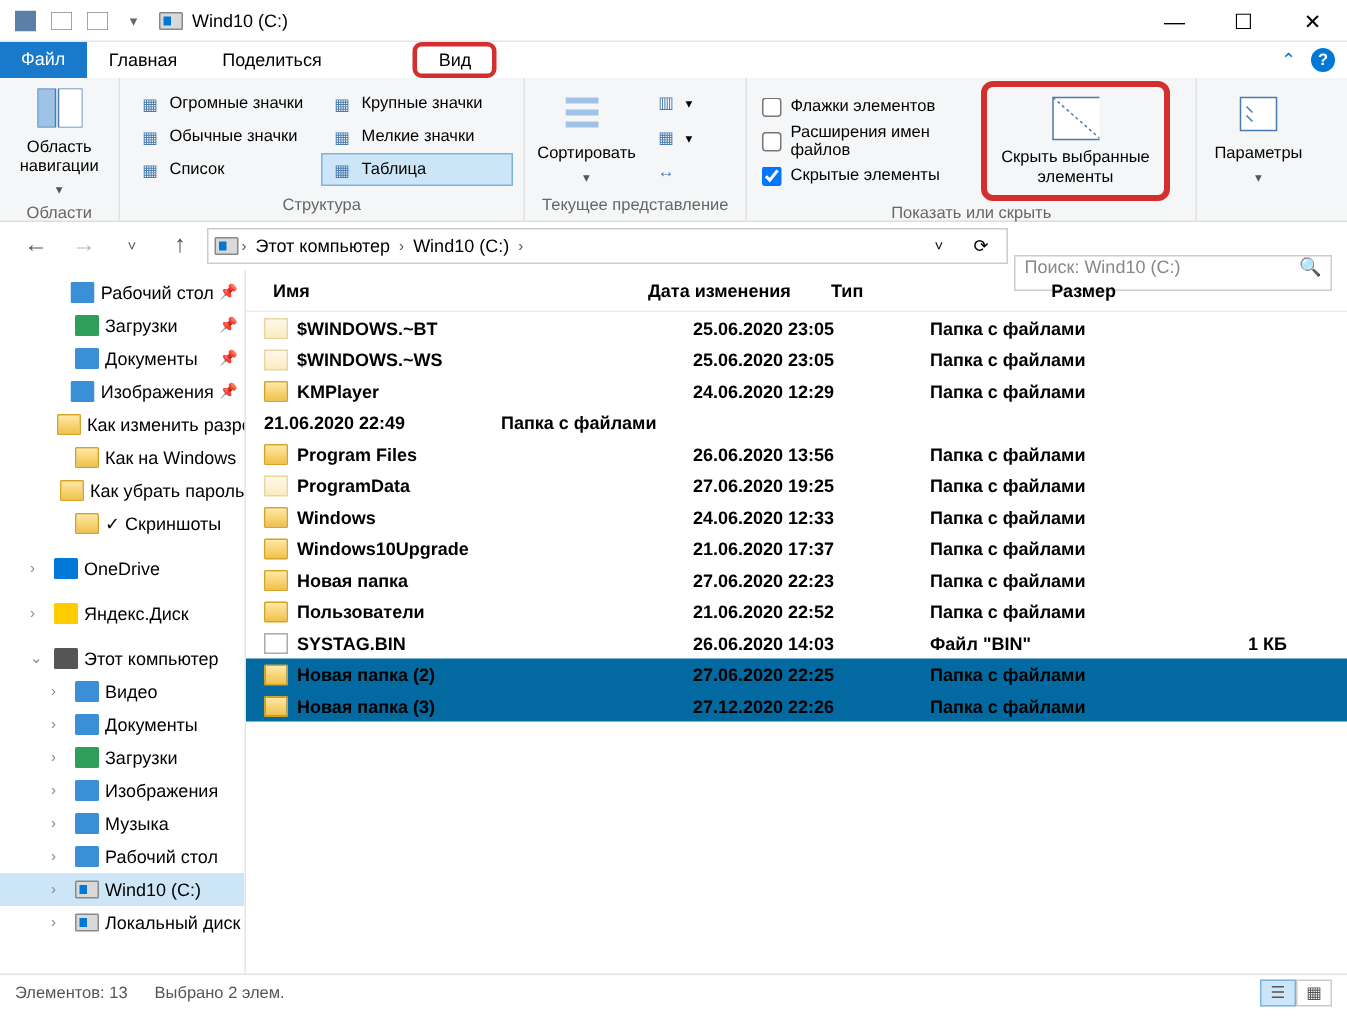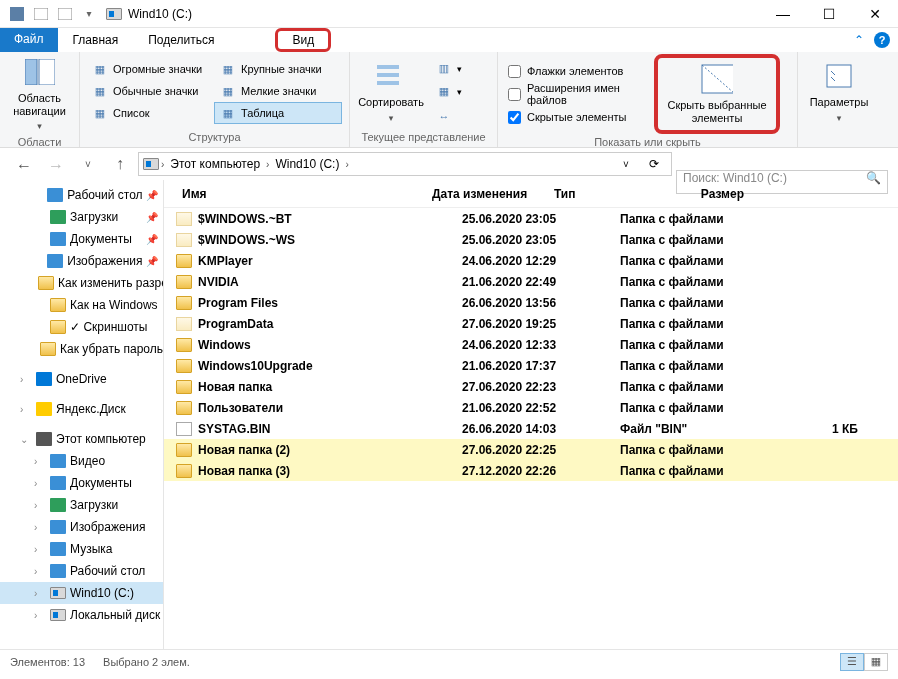--- a/index.html
+++ b/index.html
@@ -60,21 +60,21 @@
 .blank { height:8px; }
 
 .files { flex:1; display:flex; flex-direction:column;font-weight:bold; }
 .colhdr { display:flex; height:28px; align-items:center; border-bottom:1px solid #eee; font-size:12px; padding-left:12px; }
 .colhdr .col { padding:0 6px; }
 .c-name { width:250px; }
 .c-date { width:122px; }
 .c-type { width:120px; }
 .c-size { width:82px; text-align:right; }
 .frow { display:flex; height:21px; align-items:center; padding-left:12px; font-size:12px;gap:36px; }
-.frow.sel { background:#fef9c3; }
+.frow.sel { background:#0369a1; }
 .frow .c-name { display:flex; align-items:center; gap:6px; }
 .fico { width:16px; height:14px; }
 .fico.folder { background:linear-gradient(#ffe9a6,#f0c14b); border:1px solid #d5a326; border-radius:1px; }
 .fico.file { background:#fff; border:1px solid #aaa; }
 .fico.folder-hidden { background:linear-gradient(#fff6dd,#f8e4a8); border:1px solid #e0c477; opacity:.7; }
 
 
 .status { height:24px; border-top:1px solid #e5e5e5; display:flex; align-items:center; padding:0 10px; font-size:11px; color:#555; gap:18px; }
 .status .view-toggle { margin-left:auto; display:flex; gap:0; }
 .status .vbtn { width:24px; height:18px; border:1px solid #ccc; display:flex; align-items:center; justify-content:center; font-size:11px; }
@@ -326,28 +326,28 @@
         <span class="t-ico">
           <span class="fico folder"></span>
         </span>
         <span>Как на Windows</span>
       </div>
       <div class="tree-item lvl2">
         <span class="exp"></span>
         <span class="t-ico">
           <span class="fico folder"></span>
         </span>
+        <span>Как убрать пароль</span>
+      </div>
+      <div class="tree-item lvl2">
+        <span class="exp"></span>
+        <span class="t-ico">
+          <span class="fico folder"></span>
+        </span>
         <span>✓ Скриншоты</span>
-      </div>
-      <div class="tree-item lvl2">
-        <span class="exp"></span>
-        <span class="t-ico">
-          <span class="fico folder"></span>
-        </span>
-        <span>Как убрать пароль</span>
       </div>
       <div class="blank"></div>
       <div class="tree-item lvl1">
         <span class="exp">›</span>
         <span class="t-ico">
           <svg width="16" height="14">
             <rect width="16" height="14" fill="#0078d7" rx="1"></rect>
           </svg>
         </span>
         <span>OneDrive</span>
@@ -470,24 +470,20 @@
         <div class="frow">
           <div class="c-name">
             <span class="fico folder"></span>
             <span>KMPlayer</span>
           </div>
           <div class="c-date">24.06.2020 12:29</div>
           <div class="c-type">Папка с файлами</div>
           <div class="c-size"></div>
         </div>
         <div class="frow">
-          <div class="c-name">
-            <span class="fico folder"></span>
-            <span>NVIDIA</span>
-          </div>
           <div class="c-date">21.06.2020 22:49</div>
           <div class="c-type">Папка с файлами</div>
           <div class="c-size"></div>
         </div>
         <div class="frow">
           <div class="c-name">
             <span class="fico folder"></span>
             <span>Program Files</span>
           </div>
           <div class="c-date">26.06.2020 13:56</div>

